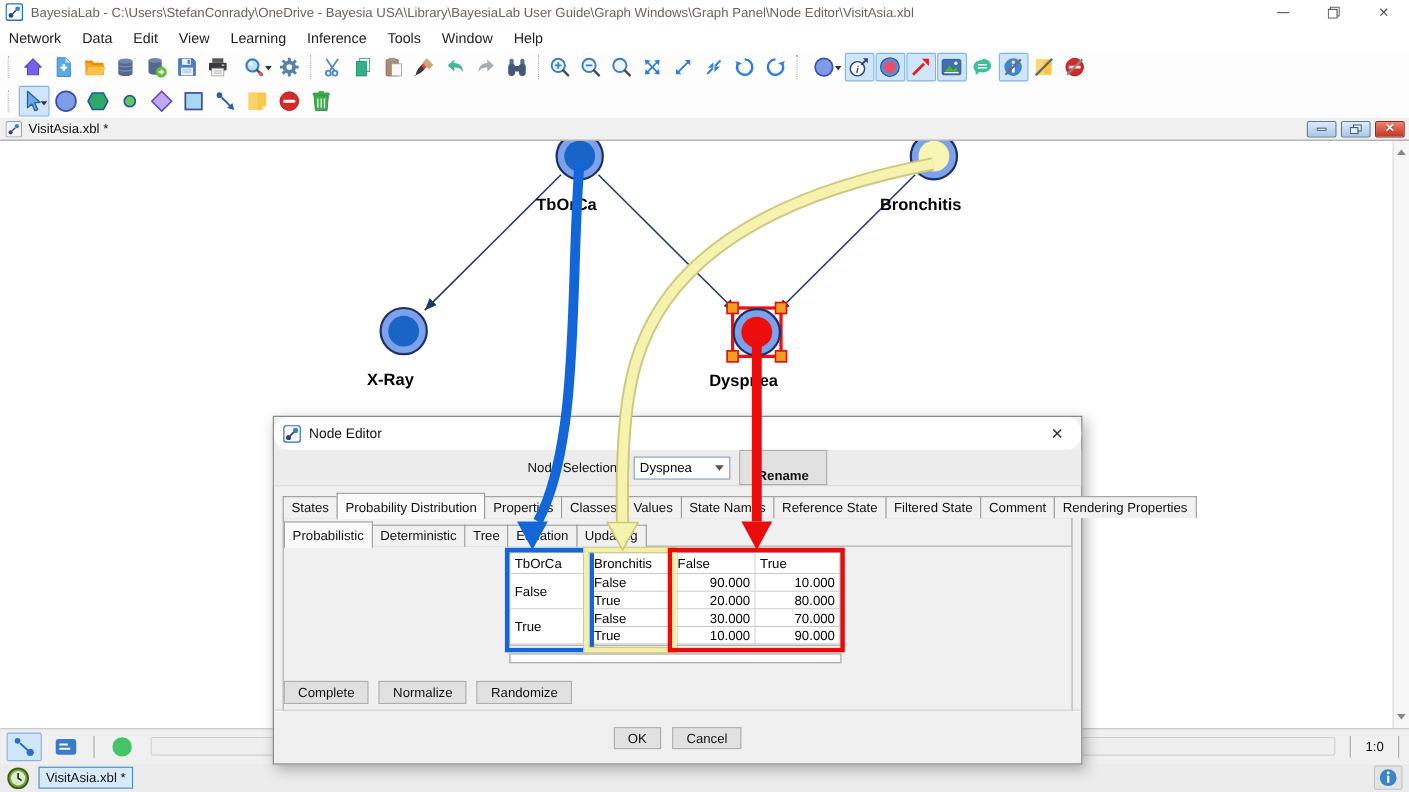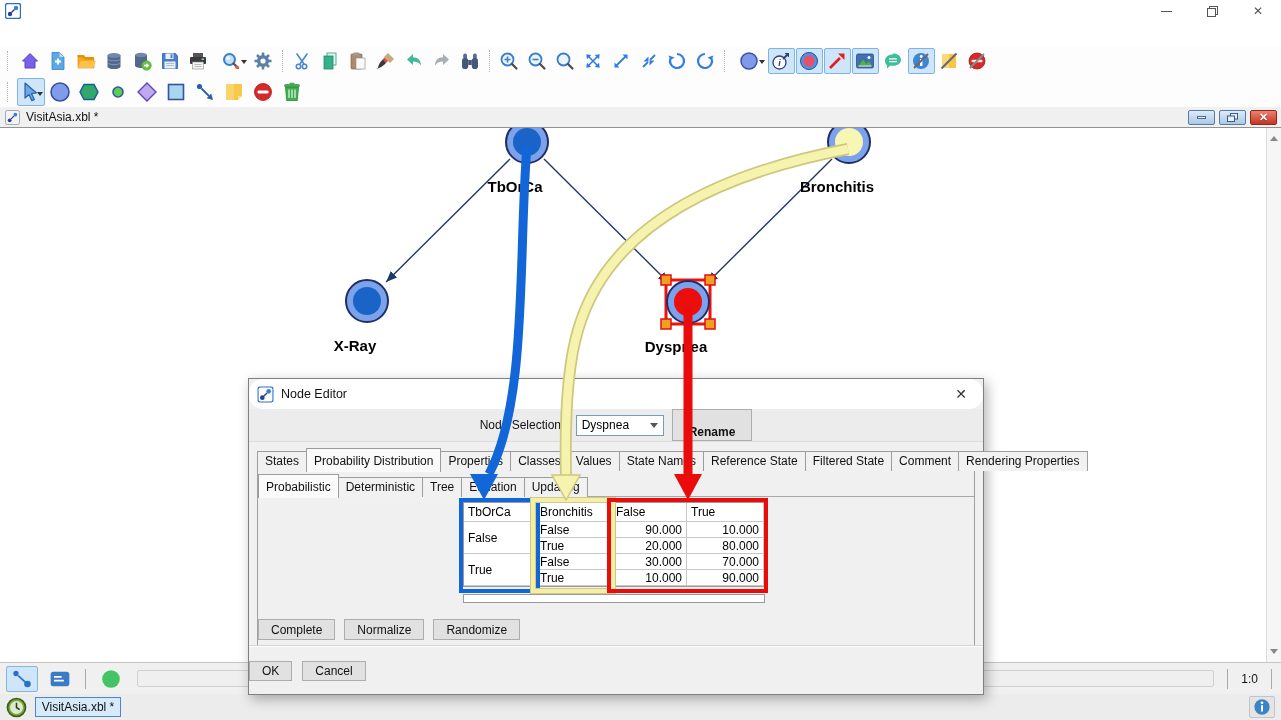--- a/index.html
+++ b/index.html
@@ -112,21 +112,21 @@
   .cpt-strip { position:absolute; top:92px; left:0; width:302px; height:9px; background:#fff;
                border:1px solid #9a9a9a; }
   .cpt-outline { position:absolute; top:-4px; height:95px; pointer-events:none; }
   .cpt-outline.blue { left:-4px; width:81px; border:4px solid #1366d8; }
   .cpt-outline.yellow { left:68px; width:84px; border:4px solid #f4efa6;
                         box-shadow:0 0 0 1px #cfc98a, inset 0 0 0 1px #cfc98a; }
   .cpt-outline.red { left:144px; width:161px; border:4px solid #ea0b0b; }
   .cpt-buttons { position:absolute; left:0; right:0; top:122px; display:flex; justify-content:flex-start; gap:9px; }
 
   .dlg-footer { position:absolute; bottom:0; left:0; right:0; height:49px; border-top:1px solid #d4d4d4;
-                box-shadow:inset 0 1px 0 #fff; display:flex; align-items:flex-start;
+                box-shadow:inset 0 1px 0 #fff; display:flex; justify-content:center; align-items:flex-start;
                 gap:10px; padding-top:15px; }
   .dlg-footer .btn { height:20px; padding:1px 12px; }
 
   
   .statusbar { position:absolute; top:662px; left:0; right:0; height:32px; background:#f0f0f0;
                border-top:1px solid #c4c4c4; display:flex; align-items:center; padding:0 6px; gap:6px; z-index:5; }
   .sb-btn { width:32px; height:26px; display:flex; align-items:center; justify-content:center;
             border:1px solid transparent; border-radius:2px; }
   .sb-btn.active { background:#cfe6fa; border-color:#84b6e4; }
   .sb-btn svg { width:22px; height:22px; }
@@ -152,34 +152,46 @@
 
   <div class="titlebar">
     <span class="app-ic">
       <svg viewBox="0 0 16 16">
           <rect x="0.5" y="0.5" width="15" height="15" rx="2" fill="#fff" stroke="#2a6fc8" stroke-width="1.4"></rect>
           <circle cx="5" cy="11" r="2.2" fill="#2a3f8e"></circle>
           <circle cx="11" cy="5" r="2.2" fill="#3a7fd6"></circle>
           <path d="M6.5 9.5 9.5 6.5" stroke="#2a3f8e" stroke-width="1.4"></path>
         </svg>
     </span>
+    <span class="title-text">BayesiaLab - C:\Users\StefanConrady\OneDrive - Bayesia USA\Library\BayesiaLab User Guide\Graph Windows\Graph Panel\Node Editor\VisitAsia.xbl</span>
     <div class="win-controls">
       <span class="win-ctl">
           <span class="min-glyph"></span>
         </span>
       <span class="win-ctl">
         <svg width="11" height="11" viewBox="0 0 11 11">
             <rect x="2.5" y="0.5" width="8" height="8" fill="none" stroke="#555"></rect>
             <rect x="0.5" y="2.5" width="8" height="8" fill="#fff" stroke="#555"></rect>
           </svg>
       </span>
       <span class="win-ctl">✕</span>
     </div>
   </div>
 
+  <div class="menubar" id="menubar">
+      <span class="menu-item">Network</span>
+      <span class="menu-item">Data</span>
+      <span class="menu-item">Edit</span>
+      <span class="menu-item">View</span>
+      <span class="menu-item">Learning</span>
+      <span class="menu-item">Inference</span>
+      <span class="menu-item">Tools</span>
+      <span class="menu-item">Window</span>
+      <span class="menu-item">Help</span>
+    </div>
 
   <div class="toolbar" id="toolbar-main">
       <span class="grip"></span>
       <span class="tb-btn">
         <svg viewBox="0 0 20 20">
           <path d="M2.5 10 10 2.5 17.5 10H15v7H5v-7H2.5z" fill="#7a5fe8" stroke="#5546c8" stroke-linejoin="round"></path>
         </svg>
       </span>
       <span class="tb-btn">
         <svg viewBox="0 0 20 20">

